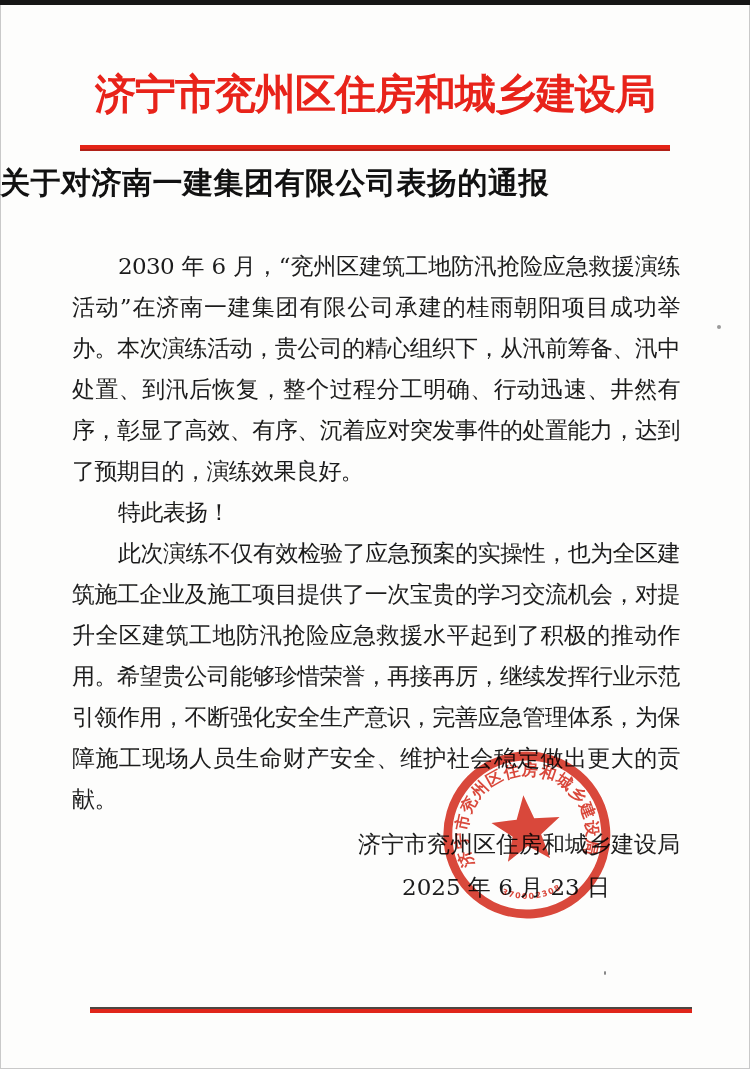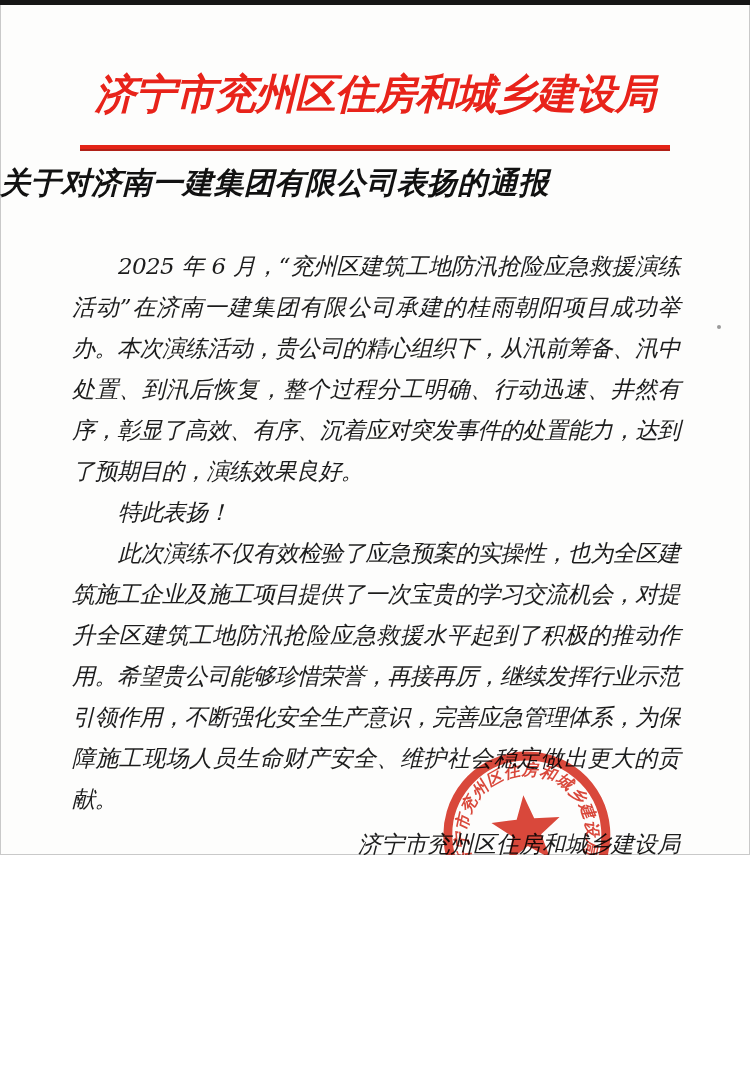--- a/index.html
+++ b/index.html
@@ -1,26 +1,25 @@
 <!DOCTYPE html>
 <html><head>
 <meta charset="utf-8">
 <title>通报</title>
 <style>
   html, body { margin: 0; padding: 0; background: #ffffff; }
   .page {
     position: relative;
     width: 750px;
-    height: 855px;
+    height: 1069px;
     background: #fdfdfc;
     box-shadow: inset 0 0 0 1px #c9c9c9;
     overflow: hidden;
     font-family: "DejaVu Serif", "Liberation Serif", serif;
     color: #1c1c1c;
-    font-style: italic;
   }
   .scan-edge-top {
     position: absolute; top: 0; left: 0; width: 750px; height: 5px;
     background: #161616;
   }
   .agency-title {
     position: absolute; top: 66px; left: 0; width: 750px;
     text-align: center;
     font-size: 41px; line-height: 56px;
     font-weight: 900;
@@ -84,21 +83,21 @@
 
   <div class="scan-edge-top"></div>
 
   <div class="agency-title">济宁市兖州区住房和城乡建设局</div>
 
   <div class="red-rule"></div>
 
   <div class="doc-title">关于对济南一建集团有限公司表扬的通报</div>
 
   <div class="body-text">
-    <p>2025 年 6 月，“兖州区建筑工地防汛抢险应急救援演练活动”在济南一建集团有限公司承建的桂雨朝阳项目成功举办。本次演练活动，贵公司的精心组织下，从汛前筹备、汛中处置、到汛后恢复，整个过程分工明确、行动迅速、井然有序，彰显了高效、有序、沉着应对突发事件的处置能力，达到了预期目的，演练效果良好。</p>
+    <p>2030 年 6 月，“兖州区建筑工地防汛抢险应急救援演练活动”在济南一建集团有限公司承建的桂雨朝阳项目成功举办。本次演练活动，贵公司的精心组织下，从汛前筹备、汛中处置、到汛后恢复，整个过程分工明确、行动迅速、井然有序，彰显了高效、有序、沉着应对突发事件的处置能力，达到了预期目的，演练效果良好。</p>
     <p>特此表扬！</p>
     <p>此次演练不仅有效检验了应急预案的实操性，也为全区建筑施工企业及施工项目提供了一次宝贵的学习交流机会，对提升全区建筑工地防汛抢险应急救援水平起到了积极的推动作用。希望贵公司能够珍惜荣誉，再接再厉，继续发挥行业示范引领作用，不断强化安全生产意识，完善应急管理体系，为保障施工现场人员生命财产安全、维护社会稳定做出更大的贡献。</p>
   </div>
 
   <div class="signature">济宁市兖州区住房和城乡建设局</div>
 
   <div class="doc-date">2025 年 6 月 23 日</div>
 
   <div class="official-seal">
     <svg width="180" height="180" viewBox="0 0 180 180" xmlns="http://www.w3.org/2000/svg">

